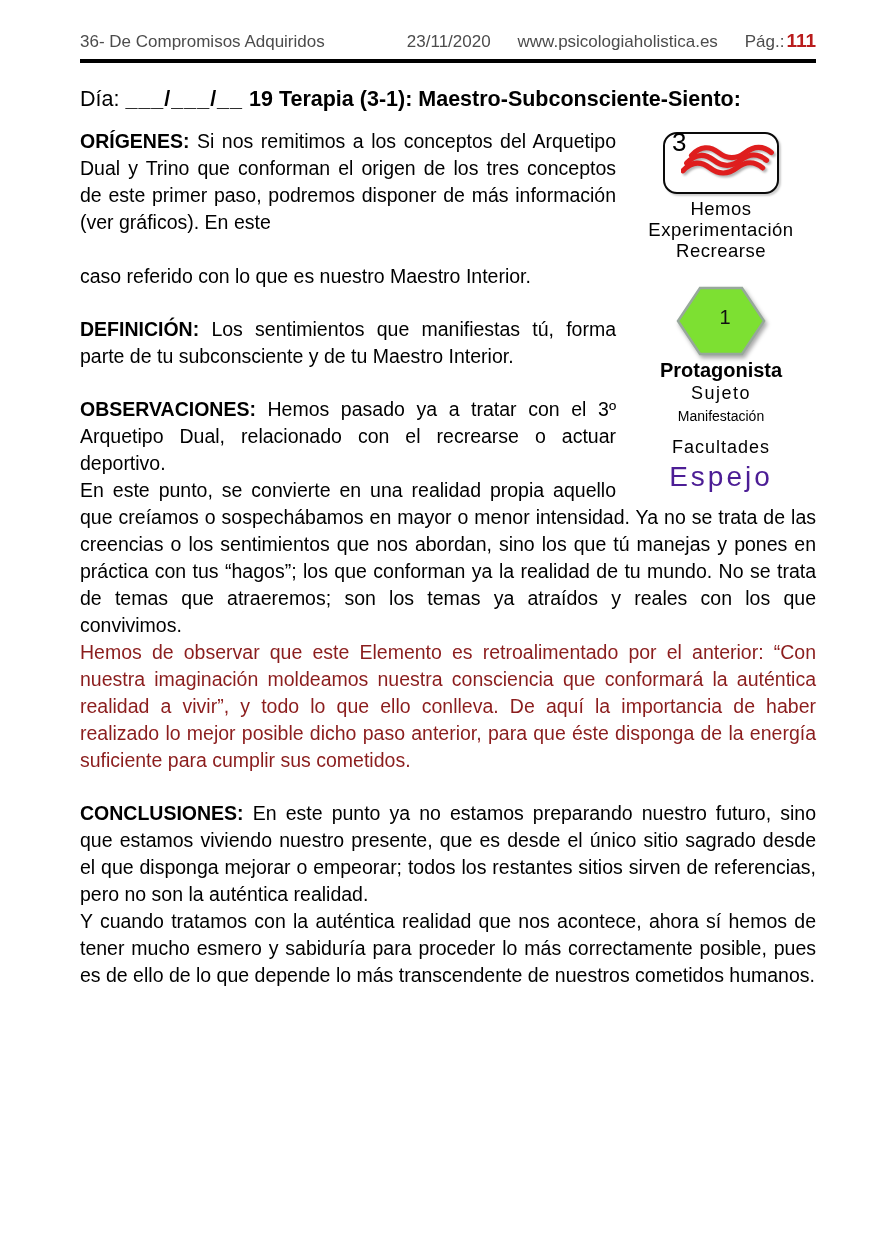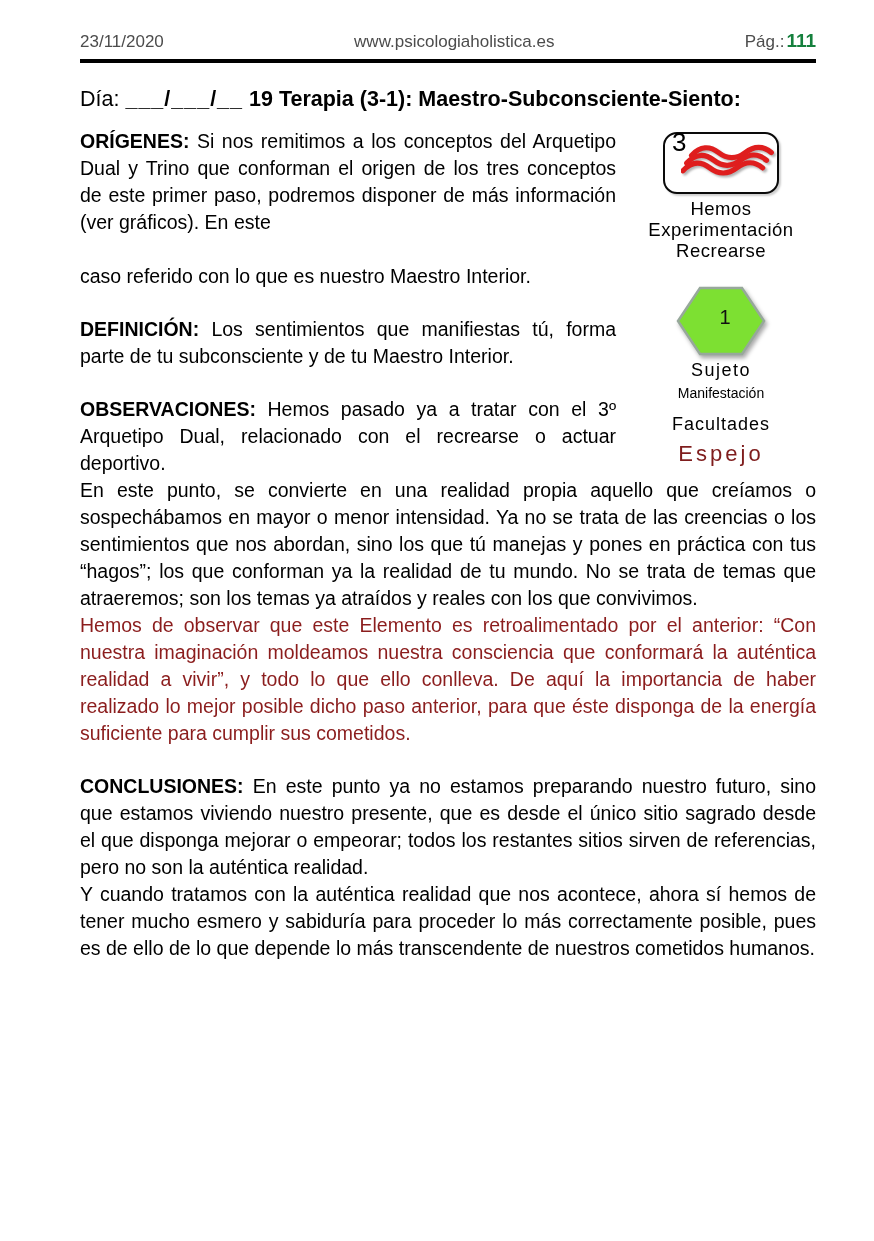--- a/index.html
+++ b/index.html
@@ -16,21 +16,21 @@
   }
   .content{position:absolute;left:80px;top:30px;width:736px;}
 
   
   .hdr{
     display:flex;align-items:baseline;justify-content:space-between;
     color:var(--header-gray);font-size:17px;
     border-bottom:4px solid #000;padding-bottom:7px;
   }
   .hdr .doc{min-width:300px;}
-  .hdr .pg b{color:#15803d;font-size:19px;font-weight:bold;margin-left:2px;margin-top:22px;}
+  .hdr .pg b{color:#b91c1c;font-size:19px;font-weight:bold;margin-left:2px;margin-top:22px;}
 
   
   .title{margin-top:24px;font-size:21.5px;white-space:nowrap;}
   .title .blanks{font-weight:bold;letter-spacing:1px;}
   .title b{font-weight:bold;}
 
   
   .body{margin-top:16px;font-size:19.5px;line-height:27px;text-align:justify;}
   .body p{margin:0;}
   .body p.gap{margin-top:27px;}
@@ -50,29 +50,30 @@
   .wave{fill:none;stroke:var(--wave-red);stroke-width:5.5;stroke-linecap:round;}
   .figcap1{font-size:18.5px;letter-spacing:.5px;}
   .hexwrap{margin:24px auto 2px auto;width:92px;height:72px;}
   .hexwrap svg{filter:drop-shadow(2px 3px 2px #a8a8a8);}
   .hexpoly{fill:var(--hex-green);stroke:#97a89b;stroke-width:2.5;}
   .hexnum{font-size:20px;font-family:"Liberation Sans",sans-serif;fill:#111;}
   .cap-prot{font-size:20px;font-weight:600;line-height:23px;}
   .cap-suj{font-size:18px;letter-spacing:1.5px;line-height:23px;}
   .cap-man{font-size:14px;font-weight:500;line-height:23px;}
   .cap-fac{font-size:18px;letter-spacing:1px;line-height:23px;margin-top:8px;}
-  .cap-esp{font-size:22px;letter-spacing:3px;color:#7f1d1d;margin-top:5px;line-height:26px;}
+  .cap-esp{font-size:28px;letter-spacing:3px;color:#4c1d95;margin-top:5px;line-height:26px;}
 </style>
 </head>
 <body>
 
 <div class="page">
   <div class="content">
 
     <div class="hdr">
+      <span class="doc">36- De Compromisos Adquiridos</span>
       <span class="dt">23/11/2020</span>
       <span class="site">www.psicologiaholistica.es</span>
       <span class="pg"><span>Pág.:</span><b>111</b></span>
     </div>
 
     <div class="title">
       <span>Día:</span>
       <span class="blanks">___/___/__</span>
       <b>19 Terapia (3-1): Maestro-Subconsciente-Siento:</b>
     </div>
@@ -92,20 +93,21 @@
         <div class="figcap1">Hemos</div>
         <div class="figcap1">Experimentación</div>
         <div class="figcap1">Recrearse</div>
 
         <div class="hexwrap">
           <svg width="92" height="72" viewBox="0 0 92 72" aria-hidden="true">
             <polygon class="hexpoly" points="25,3 67,3 89,36 67,69 25,69 3,36"></polygon>
             <text class="hexnum" x="50" y="34" text-anchor="middle" dominant-baseline="middle">1</text>
           </svg>
         </div>
+        <div class="cap-prot">Protagonista</div>
         <div class="cap-suj">Sujeto</div>
         <div class="cap-man">Manifestación</div>
         <div class="cap-fac">Facultades</div>
         <div class="cap-esp">Espejo</div>
       </div>
 
       <p><b class="lead">ORÍGENES:</b> <span>Si nos remitimos a los conceptos del Arquetipo Dual y Trino que conforman el origen de los tres conceptos de este primer paso, podremos disponer de más información (ver gráficos). En este</span></p>
 
       <p class="gap">caso referido con lo que es nuestro Maestro Interior.</p>
 

